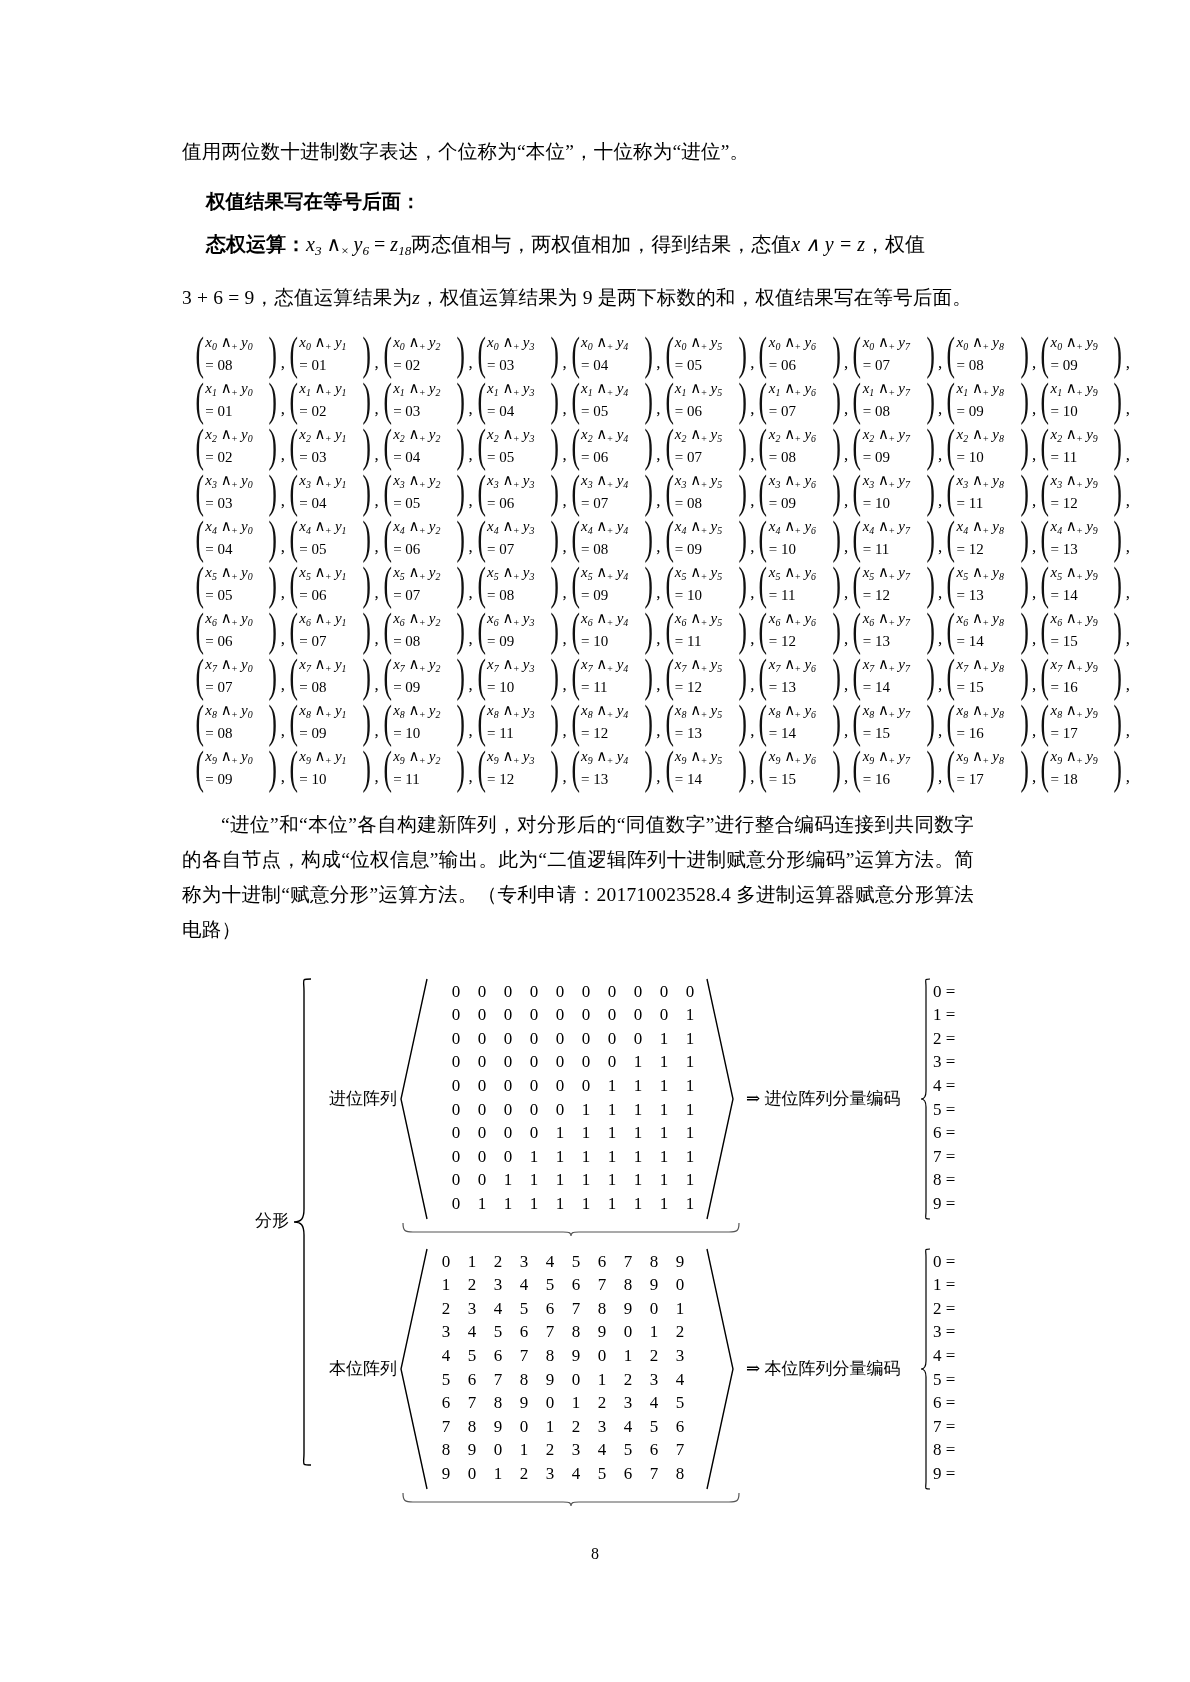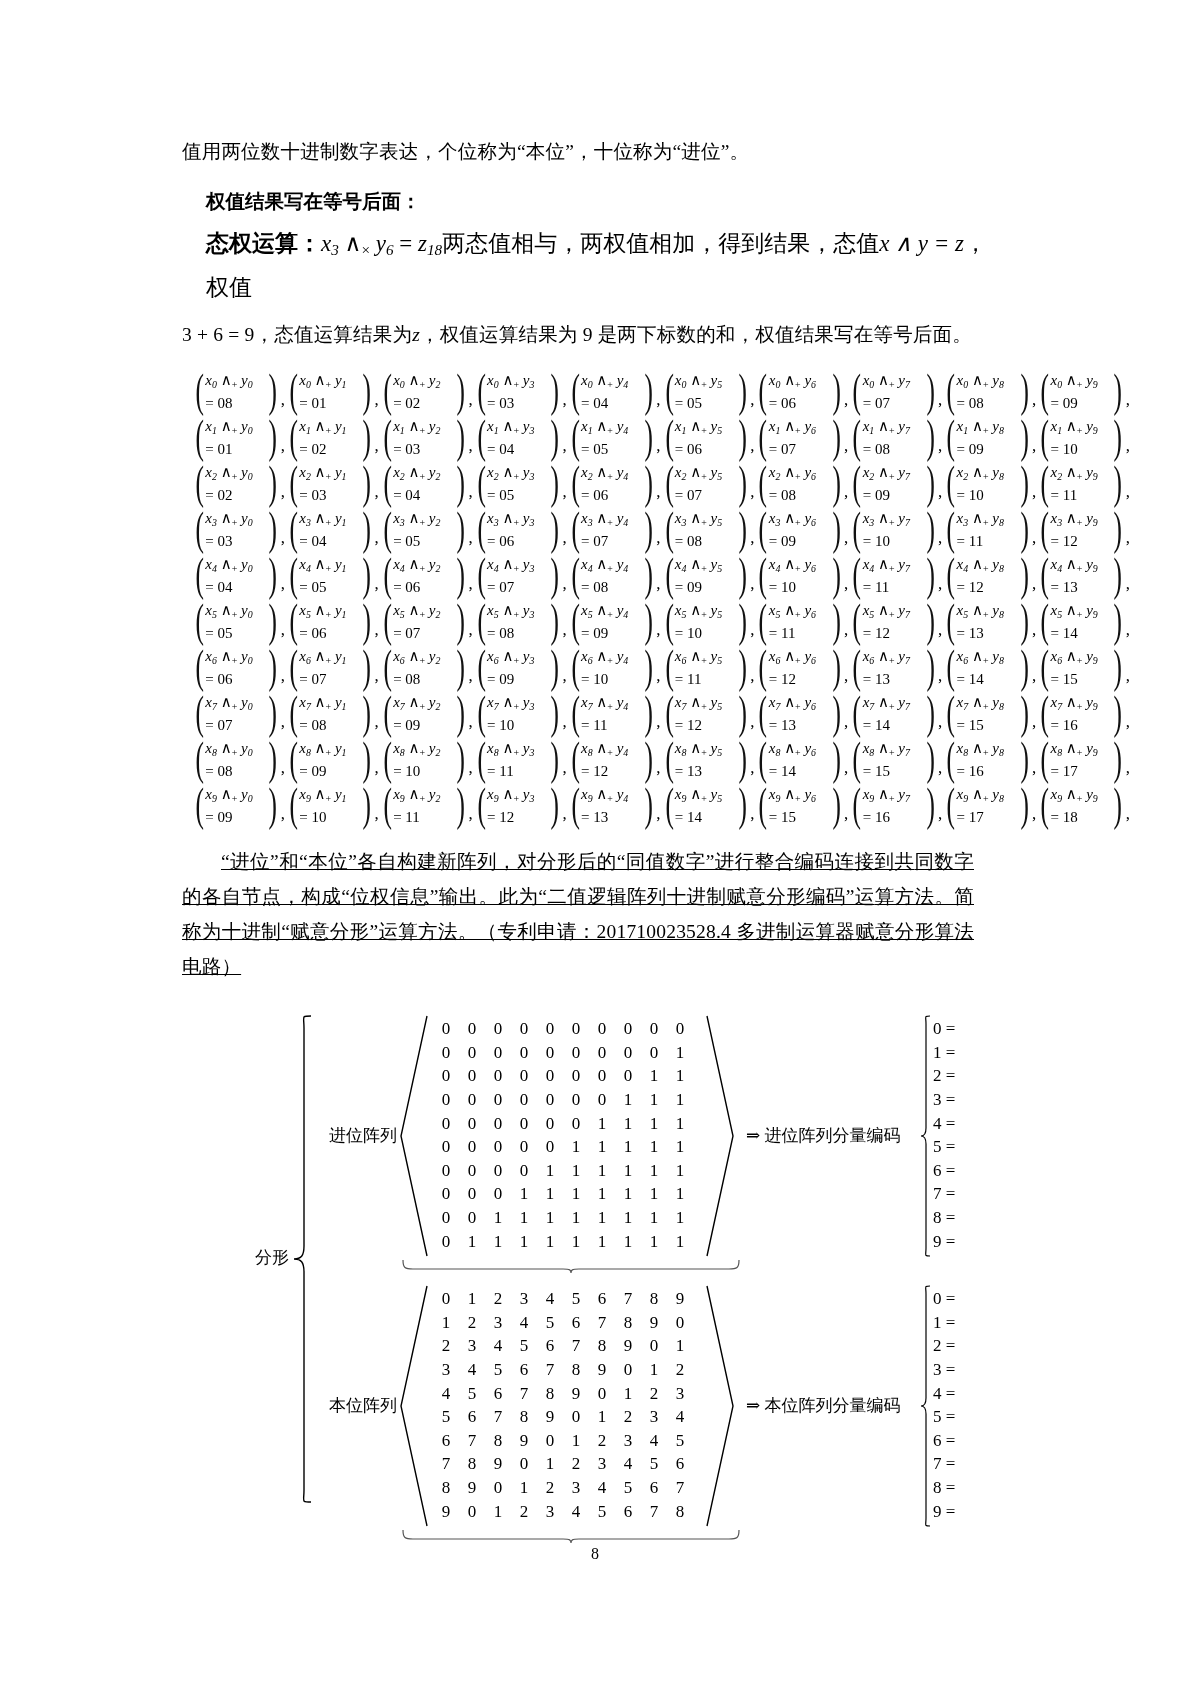--- a/index.html
+++ b/index.html
@@ -28,31 +28,31 @@
   }
 
   
   .para {
     font-size: 19.5px;
     line-height: 35px;
     text-align: justify;
     letter-spacing: 0.2px;
     margin: 16px;
   }
-  .para.indent { text-indent: 39px; text-decoration: underline; }
+  .para.indent { text-indent: 39px; }
   .bold { font-weight: bold; }
   .sub-head {
     font-size: 19.5px;
     font-weight: bold;
     line-height: 34px;
     margin: 4px 0 0 0;
     padding-left: 40px;
   }
   .para-ops {
-    font-size: 23px;
+    font-size: 20px;
     line-height: 38px;
     margin: 6px 0 0 0;
     padding-left: 40px;
   }
   .mathi { font-style: italic; font-family: "Liberation Serif", serif; }
   sub {
     font-size: 0.66em;
     vertical-align: -0.28em;
     font-style: italic;
   }
@@ -824,21 +824,21 @@
         <svg class="outer-brace" viewBox="0 0 26 490" preserveAspectRatio="none">
           <path d="M20 2 C10 2 13 2 13 14 L13 232 C13 242 10 245 3 245 C10 245 13 248 13 258 L13 476 C13 488 10 488 20 488" stroke="#000" stroke-width="1.4" fill="none"></path>
         </svg>
         <div class="outer-label">分形</div>
 
         <div class="mat-block" style="left:0; top:0;">
           <div class="mat-label" style="left:38px; top:110px;">进位阵列</div>
           <svg style="position:absolute;left:106px;top:0;width:34px;height:244px;" viewBox="0 0 34 244" preserveAspectRatio="none">
             <path d="M30 2 L4 122 L30 242" stroke="#000" stroke-width="1.4" fill="none"></path>
           </svg>
-          <div class="mat-grid" id="carry-grid" style="left:142px; top:3px;">
+          <div class="mat-grid" id="carry-grid" style="left:152px; top:3px;">
               <div class="mrow"><span class="mcell">0</span><span class="mcell">0</span><span class="mcell">0</span><span class="mcell">0</span><span class="mcell">0</span><span class="mcell">0</span><span class="mcell">0</span><span class="mcell">0</span><span class="mcell">0</span><span class="mcell">0</span></div>
               <div class="mrow"><span class="mcell">0</span><span class="mcell">0</span><span class="mcell">0</span><span class="mcell">0</span><span class="mcell">0</span><span class="mcell">0</span><span class="mcell">0</span><span class="mcell">0</span><span class="mcell">0</span><span class="mcell">1</span></div>
               <div class="mrow"><span class="mcell">0</span><span class="mcell">0</span><span class="mcell">0</span><span class="mcell">0</span><span class="mcell">0</span><span class="mcell">0</span><span class="mcell">0</span><span class="mcell">0</span><span class="mcell">1</span><span class="mcell">1</span></div>
               <div class="mrow"><span class="mcell">0</span><span class="mcell">0</span><span class="mcell">0</span><span class="mcell">0</span><span class="mcell">0</span><span class="mcell">0</span><span class="mcell">0</span><span class="mcell">1</span><span class="mcell">1</span><span class="mcell">1</span></div>
               <div class="mrow"><span class="mcell">0</span><span class="mcell">0</span><span class="mcell">0</span><span class="mcell">0</span><span class="mcell">0</span><span class="mcell">0</span><span class="mcell">1</span><span class="mcell">1</span><span class="mcell">1</span><span class="mcell">1</span></div>
               <div class="mrow"><span class="mcell">0</span><span class="mcell">0</span><span class="mcell">0</span><span class="mcell">0</span><span class="mcell">0</span><span class="mcell">1</span><span class="mcell">1</span><span class="mcell">1</span><span class="mcell">1</span><span class="mcell">1</span></div>
               <div class="mrow"><span class="mcell">0</span><span class="mcell">0</span><span class="mcell">0</span><span class="mcell">0</span><span class="mcell">1</span><span class="mcell">1</span><span class="mcell">1</span><span class="mcell">1</span><span class="mcell">1</span><span class="mcell">1</span></div>
               <div class="mrow"><span class="mcell">0</span><span class="mcell">0</span><span class="mcell">0</span><span class="mcell">1</span><span class="mcell">1</span><span class="mcell">1</span><span class="mcell">1</span><span class="mcell">1</span><span class="mcell">1</span><span class="mcell">1</span></div>
               <div class="mrow"><span class="mcell">0</span><span class="mcell">0</span><span class="mcell">1</span><span class="mcell">1</span><span class="mcell">1</span><span class="mcell">1</span><span class="mcell">1</span><span class="mcell">1</span><span class="mcell">1</span><span class="mcell">1</span></div>
               <div class="mrow"><span class="mcell">0</span><span class="mcell">1</span><span class="mcell">1</span><span class="mcell">1</span><span class="mcell">1</span><span class="mcell">1</span><span class="mcell">1</span><span class="mcell">1</span><span class="mcell">1</span><span class="mcell">1</span></div>

